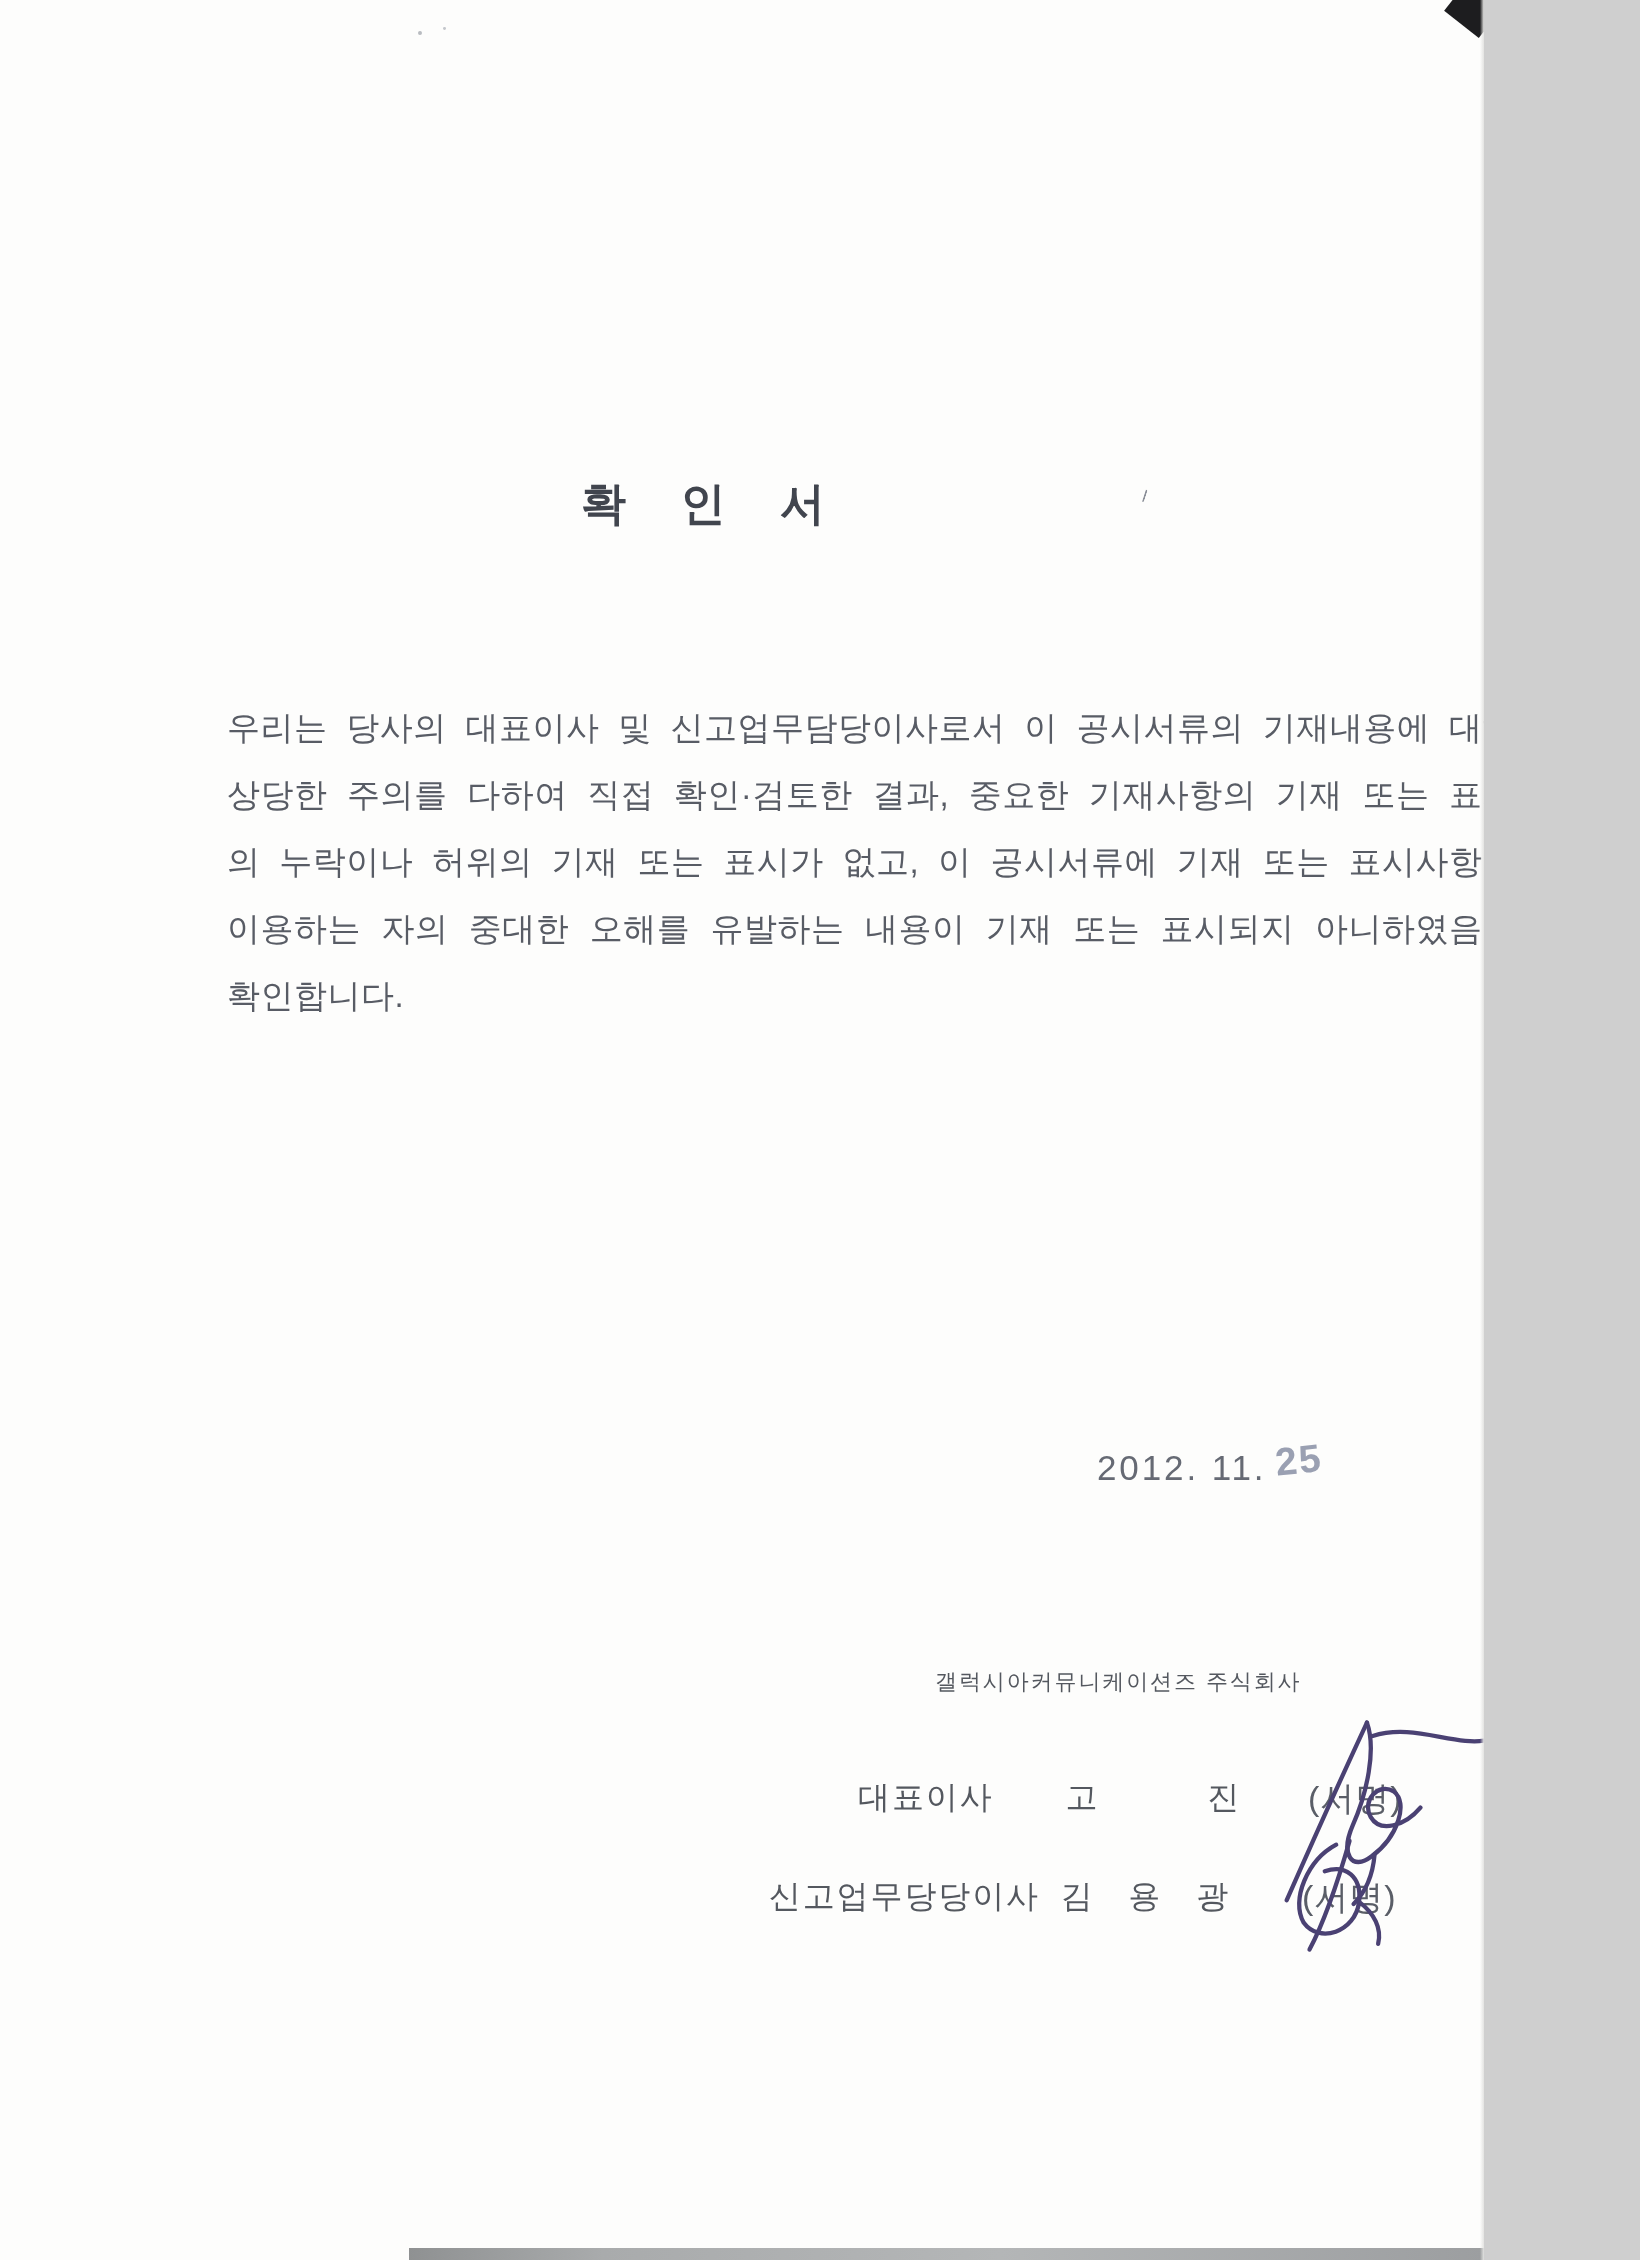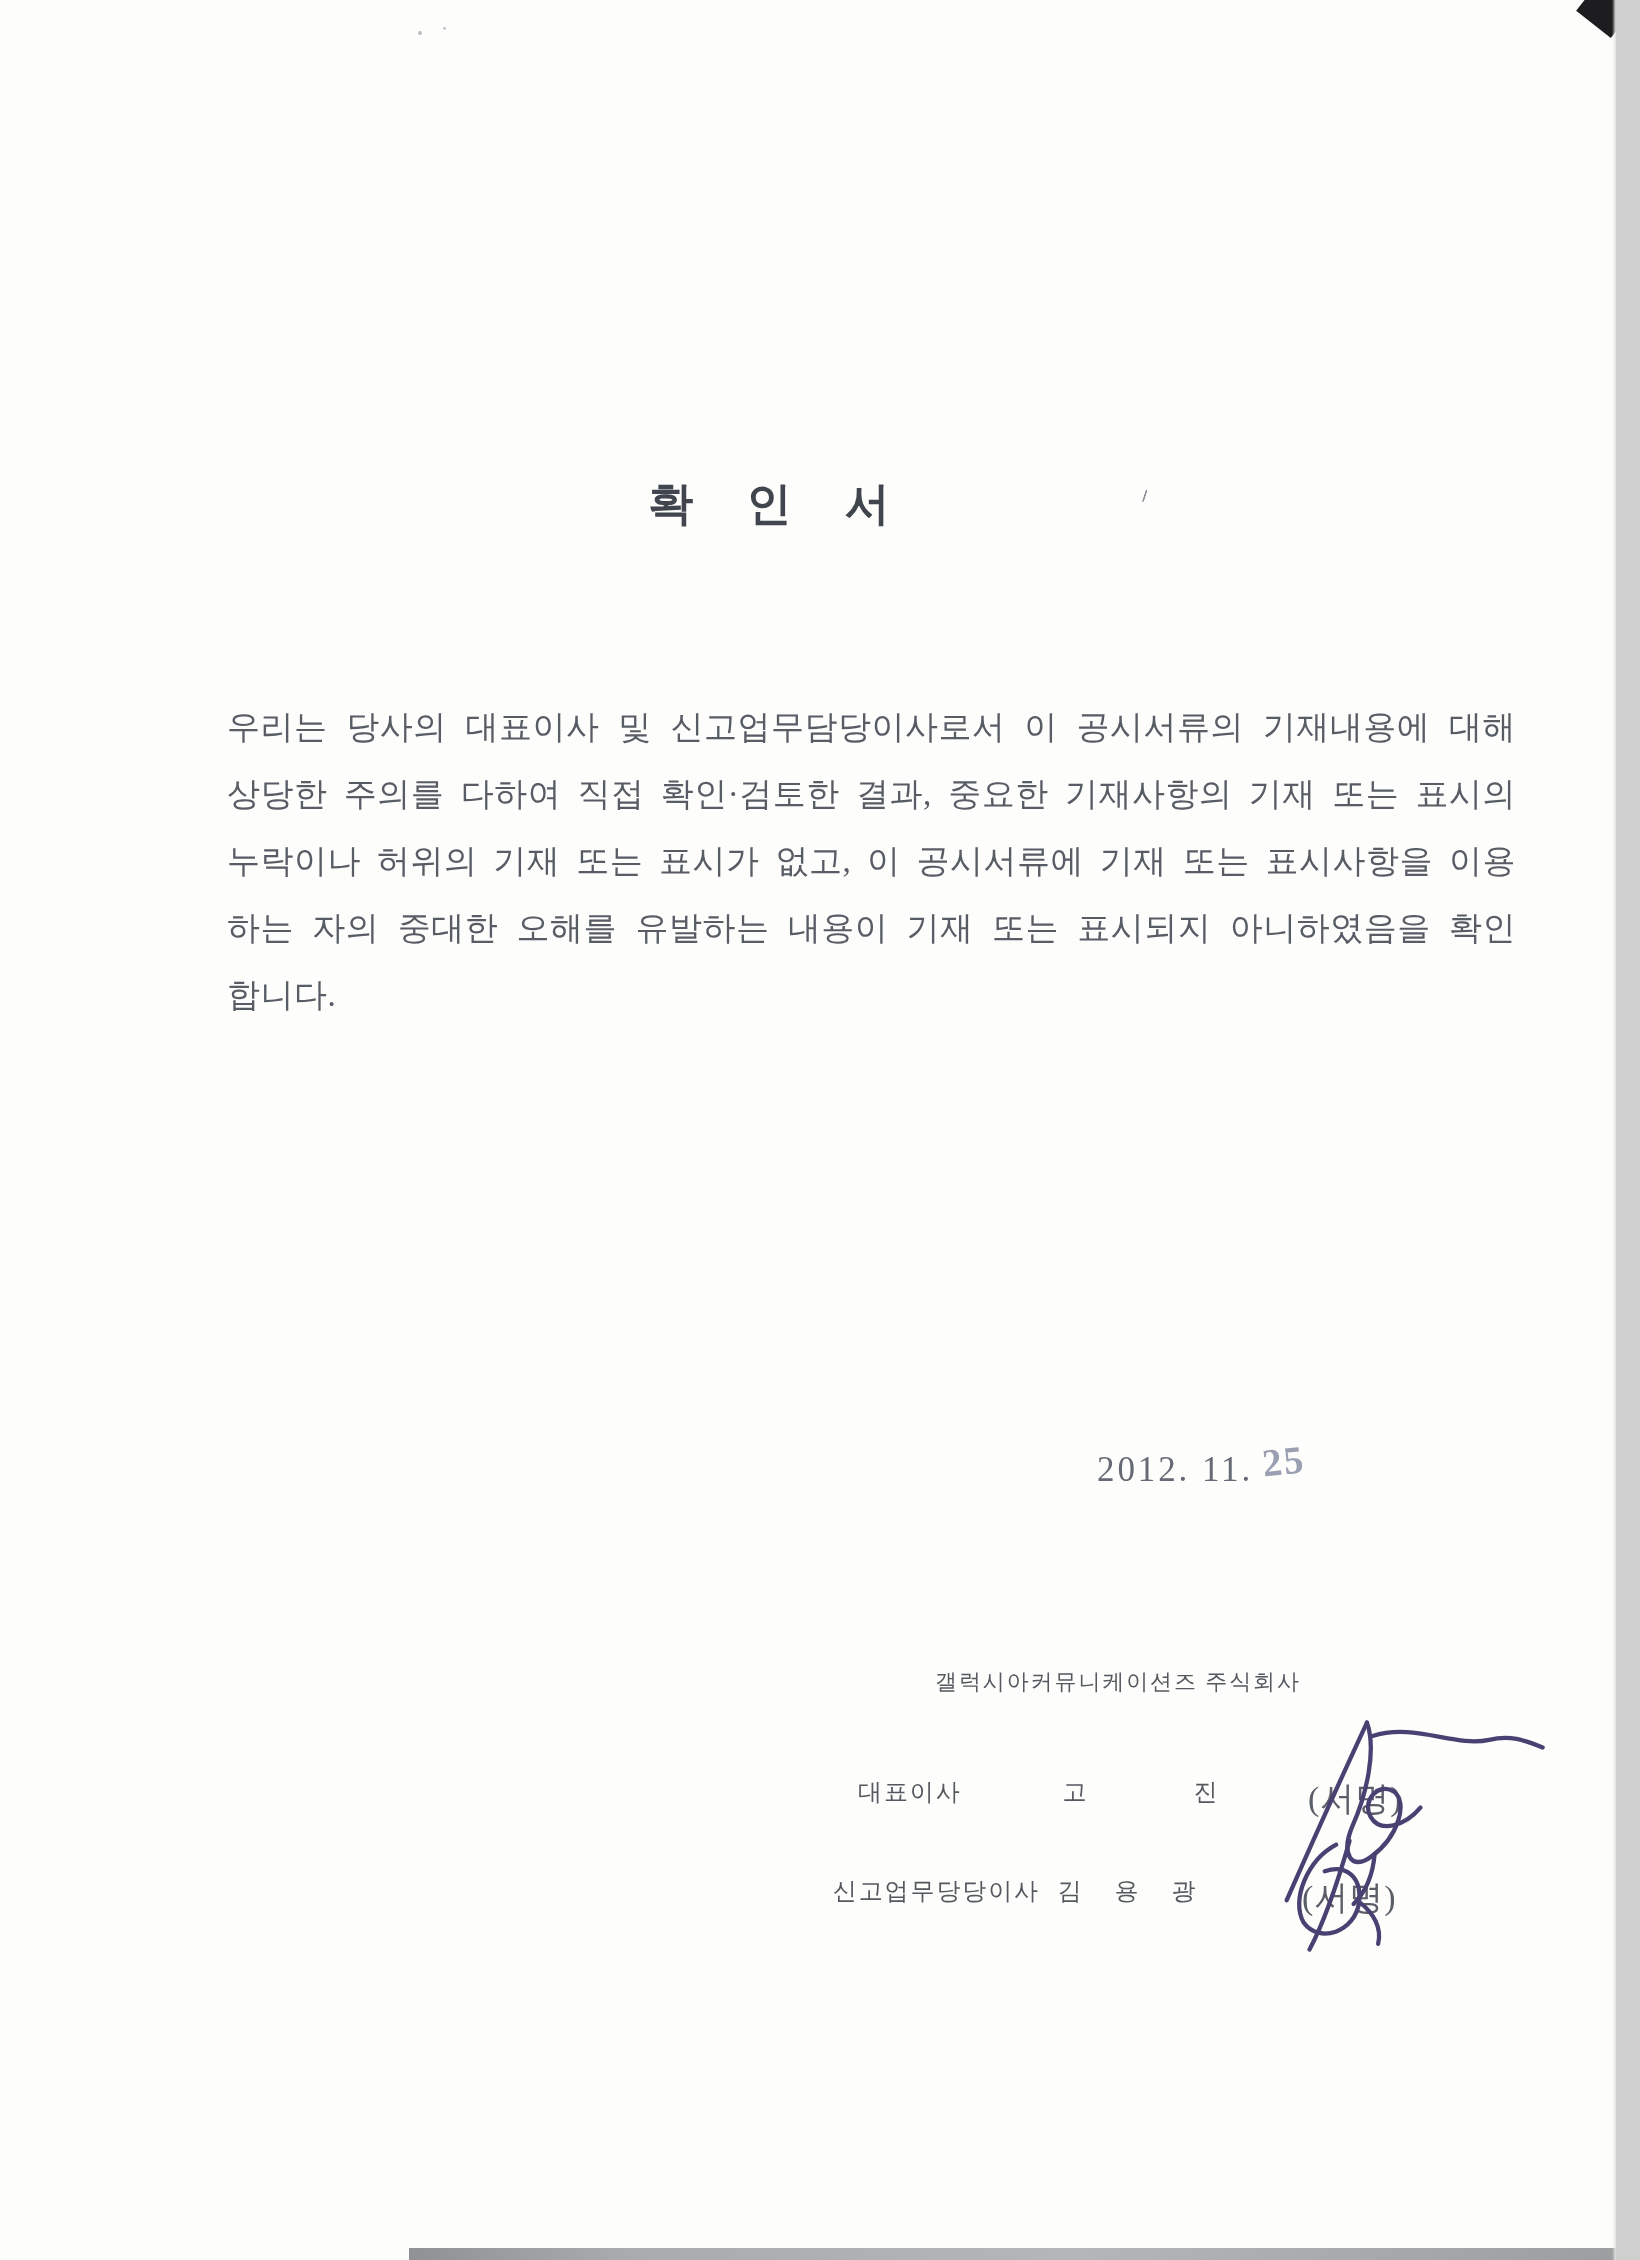--- a/index.html
+++ b/index.html
@@ -1,21 +1,21 @@
 <!DOCTYPE html>
 <html lang="ko"><head>
 <meta charset="utf-8">
 <style>
   html,body{margin:0;padding:0;background:#cfcfcf;}
   .page{
     position:relative;
-    width:1616px;height:2261px;
+    width:1484px;height:2261px;
     background:#fdfdfc;
     overflow:hidden;
-    font-family:Liberation Serif, serif;
+    font-family:Liberation Sans, sans-serif;
     color:#575b63;
   }
   
   .page::after{
     content:"";position:absolute;top:0;right:0;width:3.8px;height:100%;
     background:linear-gradient(to left,#e3e3e1,rgba(255,255,255,0));
   }
   .doc-title{
     position:absolute;left:0;right:57px;top:474px;
     text-align:center;
@@ -48,21 +48,21 @@
     transform:rotate(-6deg) translateY(-6.7px);
     margin-left:9.6px;letter-spacing:1.9px;
     font-weight:bold;
   }
   .company-line{
     position:absolute;left:935px;top:1667px;
     font-size:22px;color:#54585f;letter-spacing:1.9px;
     white-space:nowrap;
   }
   .signer-row{
-    position:absolute;font-size:24px;color:#54585f;white-space:nowrap;
+    position:absolute;font-size:32px;color:#54585f;white-space:nowrap;
   }
   .signer-ceo{left:858px;top:1776px;}
   .signer-officer{left:753px;top:1875px;}
   .signer-role{display:inline-block;letter-spacing:1.9px;}
   .ceo-role{width:187px;}
   .officer-role{width:287px;text-align:right;}
   .signer-name{display:inline-block;margin-left:11.5px;}
   .ceo-name{word-spacing:101px;}
   .officer-name{word-spacing:27px;}
   .sign-label{

